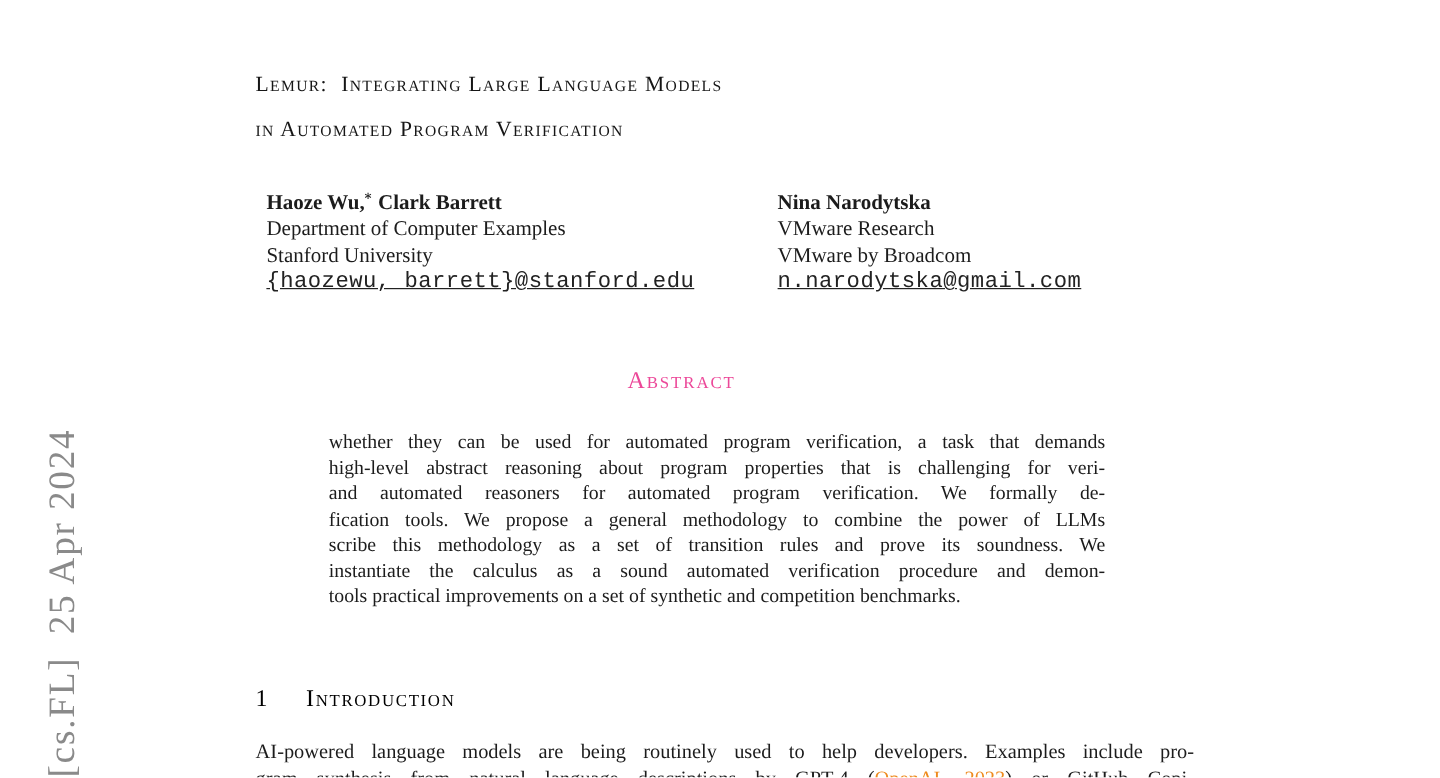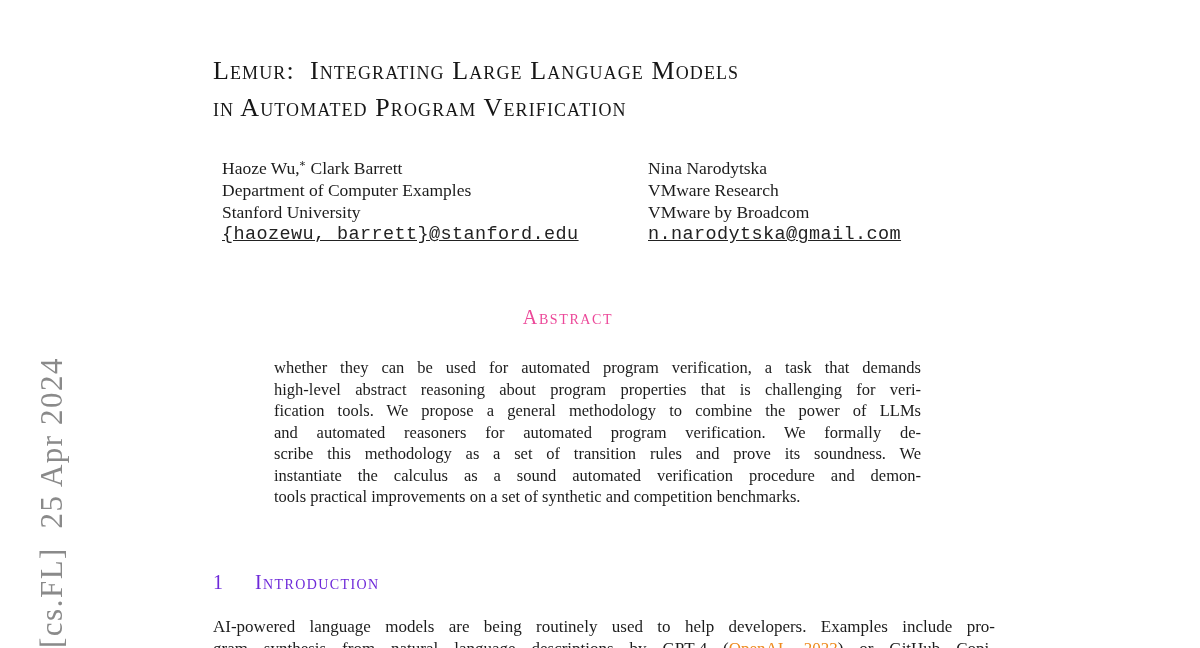--- a/index.html
+++ b/index.html
@@ -27,38 +27,38 @@
     letter-spacing: 1.5px;
     color: #8a8a8a;
     white-space: pre;
   }
   
   .title {
     position: absolute;
     left: 213px;
     top: 52px;
     margin: 0;
-    font-size: 26px;
+    font-size: 18px;
     line-height: 37px;
     font-weight: 400;
     font-variant: small-caps;
     letter-spacing: 1.1px;
     color: #161616;
   }
   .title .tl { display: block; white-space: pre; }
   
   .author-block {
     position: absolute;
     top: 158px;
     font-size: 17.5px;
     line-height: 21.8px;
   }
   .author-block.left  { left: 222px; }
   .author-block.right { left: 648px; }
-  .author-name { font-weight: 400; }
+  .author-name { font-weight: 700; }
   .author-name sup { font-size: 11px; line-height: 0; margin-left: -1px; }
   .author-email {
     font-family: "Liberation Mono", "DejaVu Sans Mono", monospace;
     font-size: 18.5px;
     letter-spacing: 0.4px;
     margin-top: 1px;
     color: #222222;
     text-decoration: underline;
   }
   
@@ -82,21 +82,21 @@
     line-height: 21.5px;
   }
   .jline { text-align: justify; text-align-last: justify; }
   .jline.last { text-align-last: left; }
   
   .section-heading {
     position: absolute;
     left: 213px;
     top: 571px;
     font-size: 20px;
-    color: #6d28d9;
+    color: #000000;
   }
   .section-number { display: inline-block; }
   .section-label {
     display: inline-block;
     margin-left: 27px;
     font-variant: small-caps;
     letter-spacing: 1.4px;
   }
   
   .intro-body {
@@ -135,22 +135,22 @@
     <div class="author-affil">VMware Research</div>
     <div class="author-affil">VMware by Broadcom</div>
     <div class="author-email">n.narodytska@gmail.com</div>
   </div>
 
   <div class="abstract-heading">Abstract</div>
 
   <div class="abstract-body">
     <div class="jline">whether they can be used for automated program verification, a task that demands</div>
     <div class="jline">high-level abstract reasoning about program properties that is challenging for veri-</div>
+    <div class="jline">and automated reasoners for automated program verification.  We formally de-</div>
     <div class="jline">fication tools. We propose a general methodology to combine the power of LLMs</div>
-    <div class="jline">and automated reasoners for automated program verification.  We formally de-</div>
     <div class="jline">scribe this methodology as a set of transition rules and prove its soundness.  We</div>
     <div class="jline">instantiate the calculus as a sound automated verification procedure and demon-</div>
     <div class="jline last">tools practical improvements on a set of synthetic and competition benchmarks.</div>
   </div>
 
   <div class="section-heading">
     <span class="section-number">1</span>
     <span class="section-label">Introduction</span>
   </div>
 

